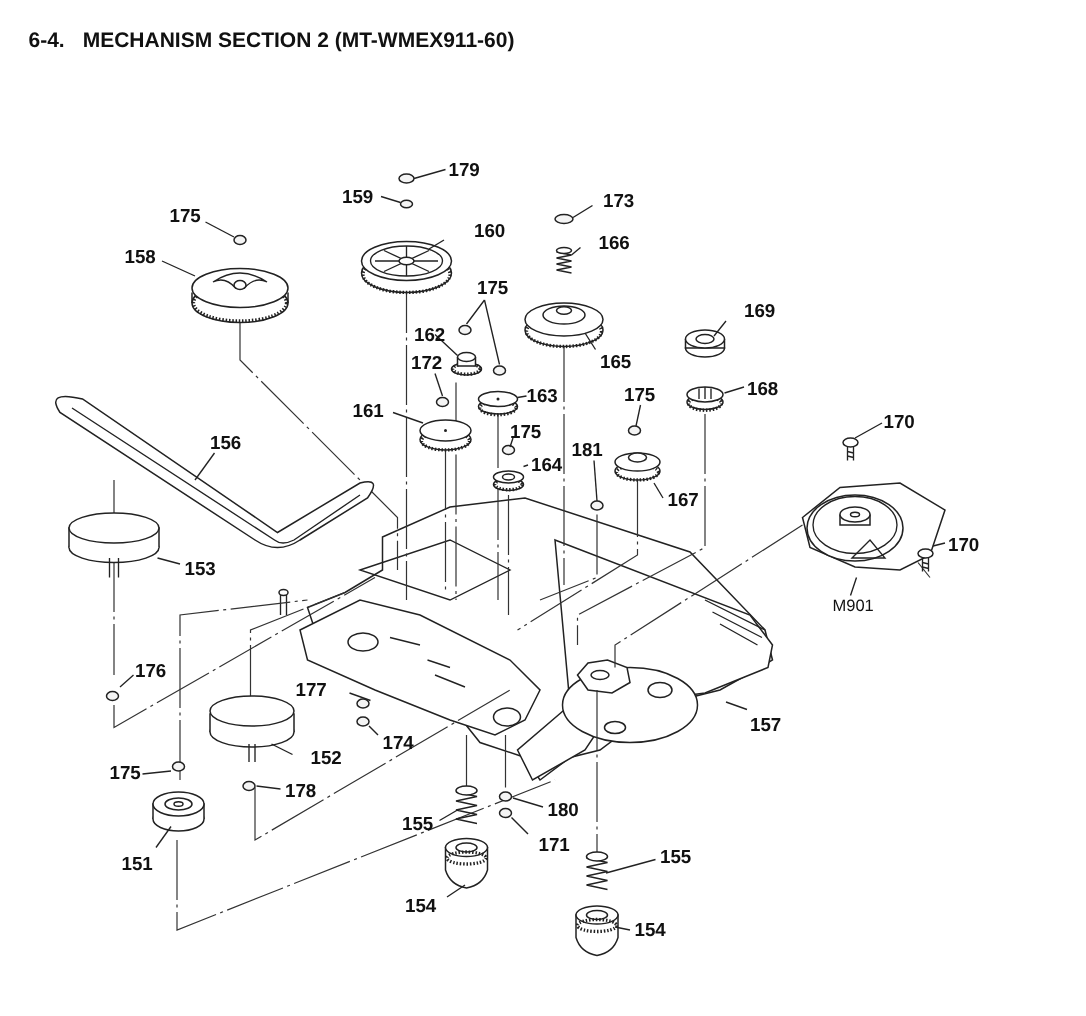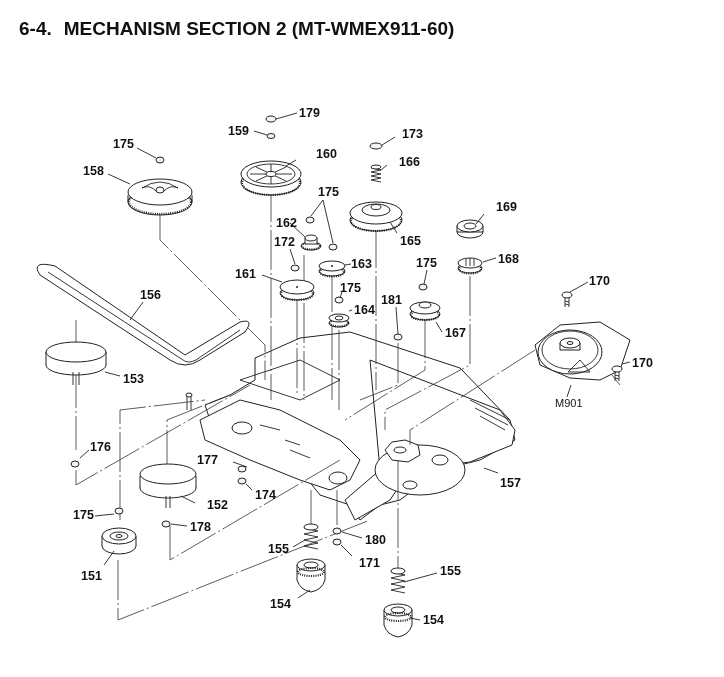--- a/index.html
+++ b/index.html
@@ -1,18 +1,18 @@
 <!DOCTYPE html>
 <html><head>
 <meta charset="utf-8">
 <style>
   html, body { margin:0; padding:0; background:#ffffff; }
   body { width:724px; height:677px; position:relative; overflow:hidden;
          font-family:"Liberation Sans", sans-serif; color:#111; }
-  #title { position:absolute; left:19px; top:18px; font-size:19px; font-weight:bold;
+  #title { position:absolute; left:19px; top:18px; font-size:14px; font-weight:bold;
            letter-spacing:0; white-space:pre; }
   #title .num { margin-right:12px; }
   svg#diagram { position:absolute; left:0; top:0; }
   .lbl { font-family:"Liberation Sans", sans-serif; font-weight:bold; font-size:12.5px; fill:#111; }
   .lbl.small { font-weight:normal; font-size:11px; }
   .ln { stroke:#222; stroke-width:0.9; fill:none; }
   .dash { stroke:#333; stroke-width:0.8; fill:none; stroke-dasharray:40 3 2 3; }
   .part { stroke:#222; stroke-width:1; fill:#fff; }
   .partg { stroke:#222; stroke-width:1; fill:#f4f4f4; }
   .teeth { stroke:#222; stroke-width:2.2; fill:none; stroke-dasharray:1 1.2; }

